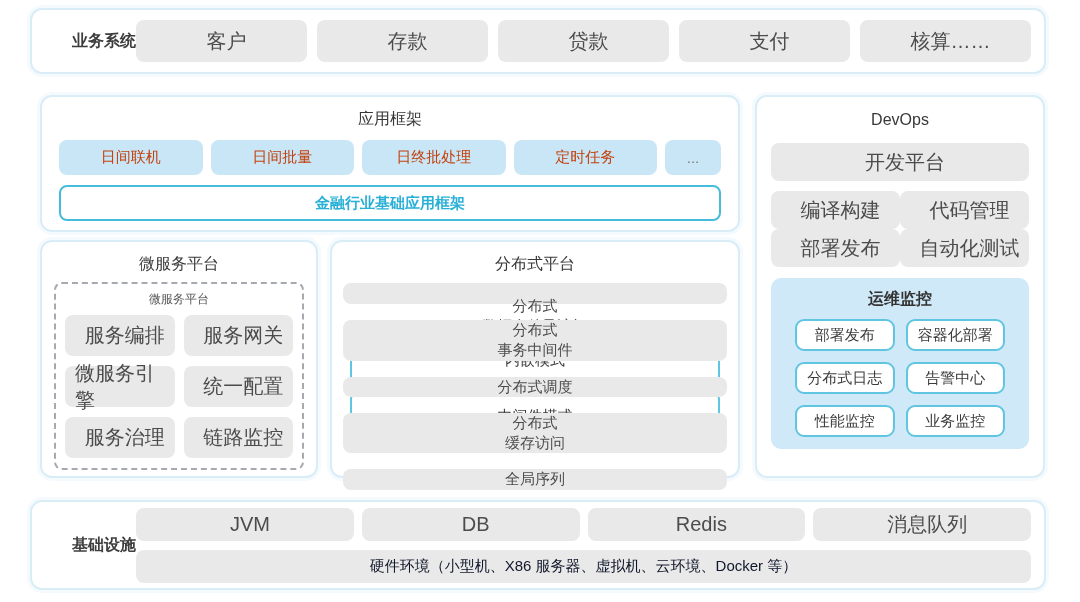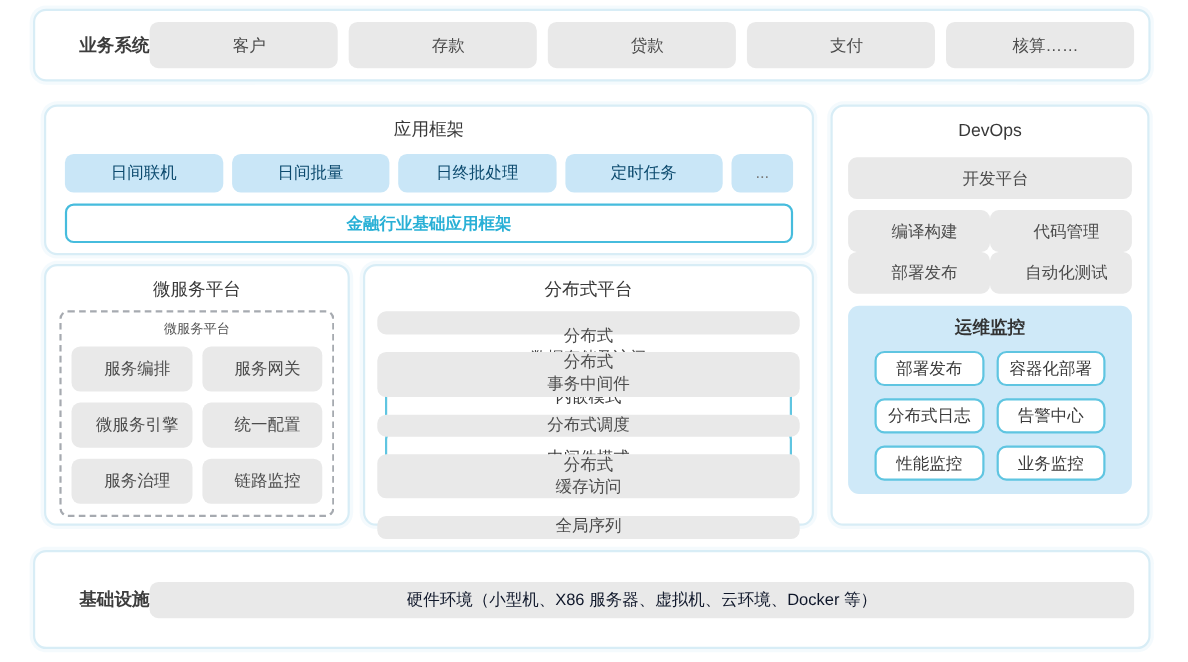--- a/index.html
+++ b/index.html
@@ -14,25 +14,25 @@
     box-sizing:border-box;
   }
   .side-label {
     flex:0 0 104px; text-align:right;
     font-size:16px; font-weight:600; color:#3d3d3d;
   }
   .panel-title {
     text-align:center; font-size:16px; font-weight:500; color:#383838; line-height:18px;
   }
   .btn-gray {
-    background:#e9e9e9; border-radius:8px; color:#4c4c4c; font-size:15px;
+    background:#e9e9e9; border-radius:8px; color:#4c4c4c; font-size:20px;
     display:flex; align-items:center; justify-content:center; box-sizing:border-box;padding-left:10px;
   }
   .btn-blue {
-    background:#c9e6f7; border-radius:8px; color:#0c4a6e; font-size:15px;
+    background:#c9e6f7; border-radius:8px; color:#c2410c; font-size:15px;
     display:flex; align-items:center; justify-content:center; box-sizing:border-box;
   }
   .btn-outline {
     background:#ffffff; border:2px solid #5fc5e1; border-radius:9px;
     color:#3b3b3b; font-size:15px;
     display:flex; align-items:center; justify-content:center; box-sizing:border-box;
   }
   
   #top-panel { left:30px; top:8px; width:1016px; height:66px;
     display:flex; align-items:center; padding:0 13px 0 0; }
@@ -168,17 +168,23 @@
       <div class="dist-cell">分布式调度</div>
       <div class="dist-cell">分布式
 缓存访问</div>
       <div class="dist-cell">全局序列</div>
     </div>
   </div>
 
   <div class="panel" id="infra-panel">
     <div class="side-label">基础设施</div>
     <div class="infra-main">
+      <div class="infra-row">
+        <div class="btn-gray">JVM</div>
+        <div class="btn-gray">DB</div>
+        <div class="btn-gray">Redis</div>
+        <div class="btn-gray">消息队列</div>
+      </div>
       <div class="hardware-bar">硬件环境（小型机、X86 服务器、虚拟机、云环境、Docker 等）</div>
     </div>
   </div>
 
 </div>
 
 </body></html>

